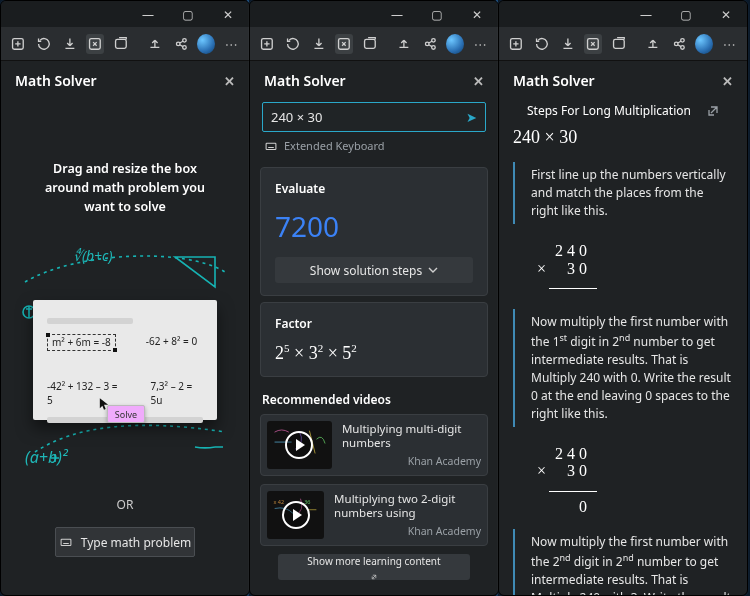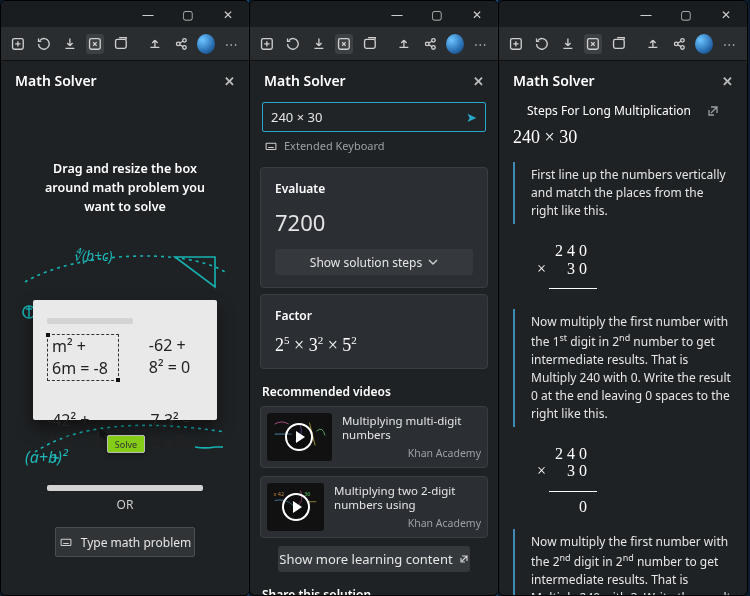--- a/index.html
+++ b/index.html
@@ -32,51 +32,51 @@
 
   
   .p1body { padding: 0 14px; }
   .instruct { text-align:center; color:#fff; font-size:12.5px; line-height:1.5; margin-top:62px; padding:0 16px; font-weight:600;}
   .canvas { position:relative; height:220px; margin-top:26px;}
   .doodle { position:absolute; inset:0; }
   .doodle svg { width:100%; height:100%; }
   .card { position:absolute; left:18px; right:18px; top:58px; height:120px; background:#e9e9e9; border-radius:2px; box-shadow:0 8px 16px rgba(0,0,0,.5); padding:10px 14px;}
   .bar { height:6px; background:#d3d3d3; border-radius:2px; margin:8px 0;}
   .shortbar { width:55%; }
-  .eqrow { display:flex; gap:30px; font-size:16px; color:#232323; padding:2px 0;}
+  .eqrow { display:flex; gap:30px; font-size:10px; color:#232323; padding:2px 0;}
   .selbox { display:inline-block; border:1px dashed #333; padding:0 4px 1px; position:relative;}
   .selbox::before,.selbox::after{content:"";position:absolute;width:4px;height:4px;background:#111;}
   .selbox::before{left:-2px;top:-2px;} .selbox::after{right:-2px;bottom:-2px;}
-  .cursor { position:absolute; left:60px; top:52px; width:38px; height:18px; background:#84cc16; border:1px solid #bbb; border-radius:2px; font-size:9px; display:flex; align-items:center; justify-content:center; color:#333; box-shadow:0 2px 4px rgba(0,0,0,.3);}
+  .cursor { position:absolute; left:60px; top:52px; width:38px; height:18px; background:#f0abfc; border:1px solid #bbb; border-radius:2px; font-size:9px; display:flex; align-items:center; justify-content:center; color:#333; box-shadow:0 2px 4px rgba(0,0,0,.3);}
   .cursorptr { position:absolute; left:52px; top:44px; width:10px; height:14px;}
   .or { text-align:center; color:#ccc; font-size:12px; margin-top:34px;}
   .typebtn { margin:14px auto 0; width:140px; height:30px; border:1px solid #4a4e52; background:#313437; color:#e6e6e6; display:flex; align-items:center; justify-content:center; gap:8px; font-size:12px; border-radius:2px;}
   .formula1 { position:absolute; left:10px; bottom:-6px; color:#1fb7b7; font-style:italic; font-size:16px;}
   .formula2 { position:absolute; left:58px; top:4px; color:#1fb7b7; font-style:italic; font-size:14px;}
 
   
   .p2 .input { margin:4px 12px 6px; height:30px; border:1px solid #2aa8c9; background:#202426; border-radius:2px; display:flex; align-items:center; padding:0 8px; color:#e6e6e6; font-size:13px;}
   .p2 .input .go { margin-left:auto; color:#2aa8c9; font-size:13px;}
   .extkbd { display:flex; align-items:center; gap:6px; padding:0 14px 8px; color:#9aa0a6; font-size:11px;}
   .cardblk { margin:6px 10px 0; background:#2b2f33; border:1px solid #3a3e42; border-radius:4px; padding:12px 14px 12px;}
   .cardblk h4 { font-size:12px; color:#fff; font-weight:600; margin-bottom:10px;}
-  .bignum { color:#e5e5e5; font-size:22px; font-weight:400;}
+  .bignum { color:#3b82f6; font-size:28px; font-weight:400;}
   .solbtn { margin-top:12px; width:100%; height:26px; background:#35393d; display:flex; align-items:center; justify-content:center; gap:6px; color:#e6e6e6; font-size:12px; border-radius:3px;}
   .factor { font-family: "Cambria Math","Times New Roman",serif; color:#fff; font-size:18px;}
   .factor sup{font-size:11px;}
   .sectitle { padding:14px 12px 6px; font-size:12px; font-weight:600; color:#fff;}
   .video { display:flex; gap:10px; margin:0 10px 8px; background:#2b2f33; border:1px solid #3a3e42; border-radius:4px; padding:6px;}
   .thumb { width:80px; height:48px; background:#111; border-radius:3px; position:relative; display:flex; align-items:center; justify-content:center;}
   .thumb .scrib { position:absolute; inset:4px; opacity:.7;}
   .playc { width:28px; height:28px; border:2px solid #fff; border-radius:50%; display:flex; align-items:center; justify-content:center; position:relative; z-index:1; background:rgba(0,0,0,.2);}
   .playc::after{content:"";border-left:9px solid #fff;border-top:6px solid transparent;border-bottom:6px solid transparent;margin-left:3px;}
   .vmeta { display:flex; flex-direction:column; justify-content:center;align-items:flex-end; }
   .vtitle { color:#e6e6e6; font-size:11.5px; line-height:1.25;}
   .vsrc { color:#9aa0a6; font-size:10.5px; margin-top:4px;}
-  .morebtn { margin:2px 28px 0; height:26px; background:#35393d; display:flex; align-items:center; justify-content:center; gap:6px; color:#e6e6e6; font-size:13px; border-radius:3px;}
+  .morebtn { margin:2px 28px 0; height:26px; background:#35393d; display:flex; align-items:center; justify-content:center; gap:6px; color:#e6e6e6; font-size:10px; border-radius:3px;flex-direction:column;}
 
   
   .p3body { padding:0 14px; }
   .expr { font-family:"Cambria Math","Times New Roman",serif; font-size:18px; color:#fff; padding:8px 0 14px;}
   .step { border-left:2px solid #3f8ab5; padding:4px 0 4px 16px; margin-bottom:12px; color:#e6e6e6; font-size:12px; line-height:1.5;}
   .step sup{font-size:9px;}
   .work { font-family:"Cambria Math","Times New Roman",serif; font-size:16px; color:#fff; padding:6px 0 14px 24px; line-height:1.1;}
   .work .line{display:block;}
   .work .times{display:inline-block;width:14px;text-align:left;}
   .work .digits{display:inline-block;min-width:40px;text-align:right;letter-spacing:4px;}

